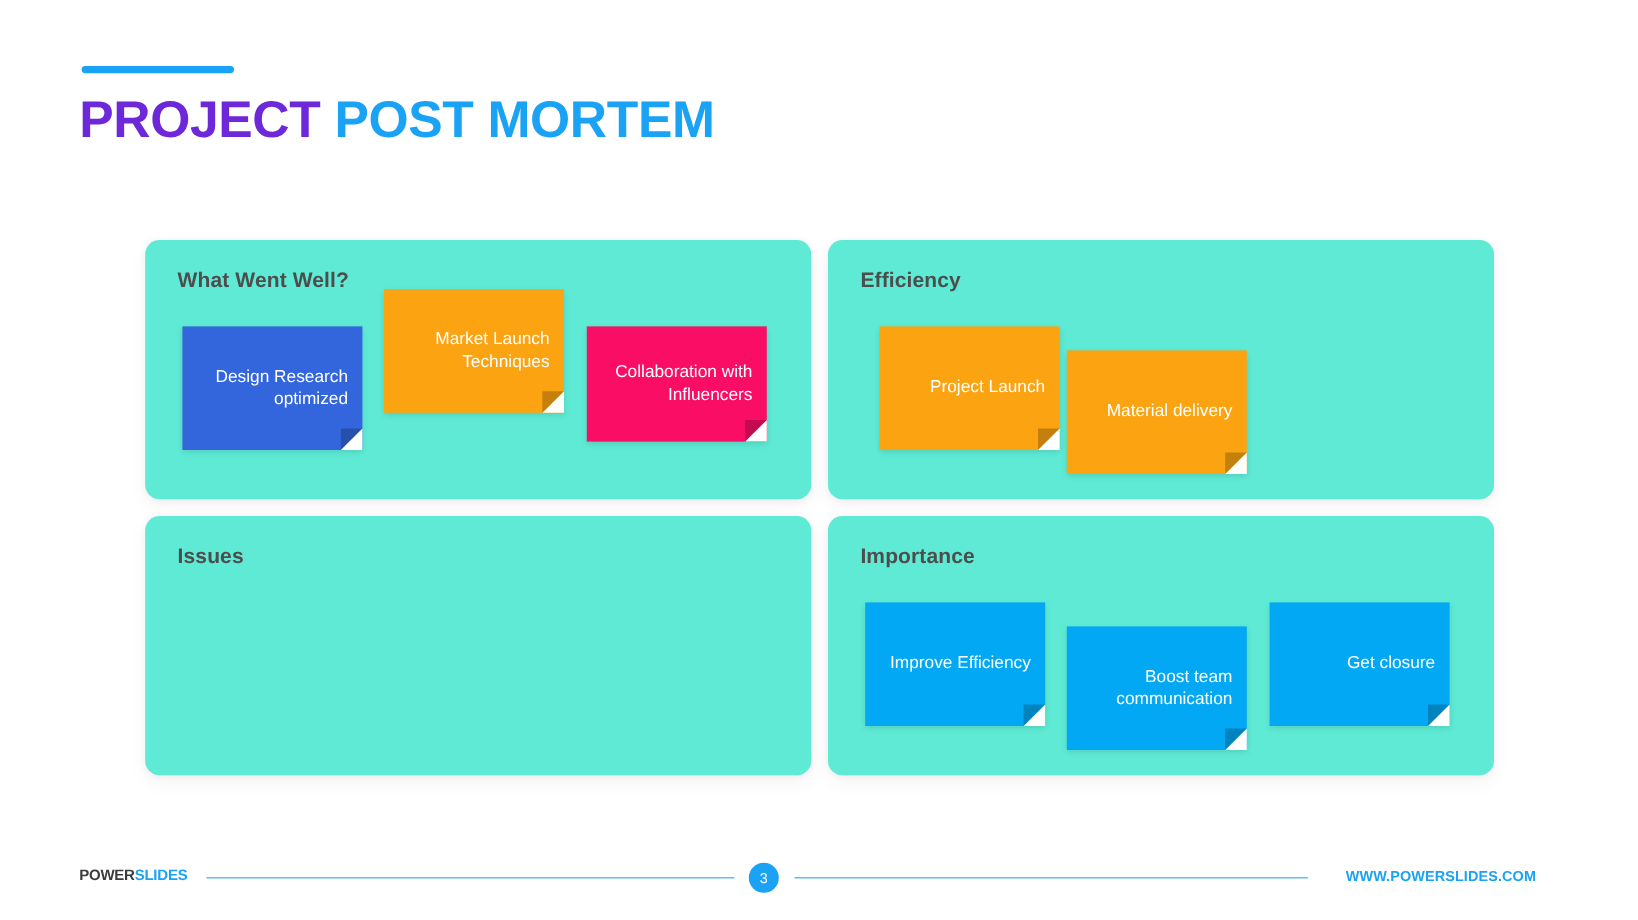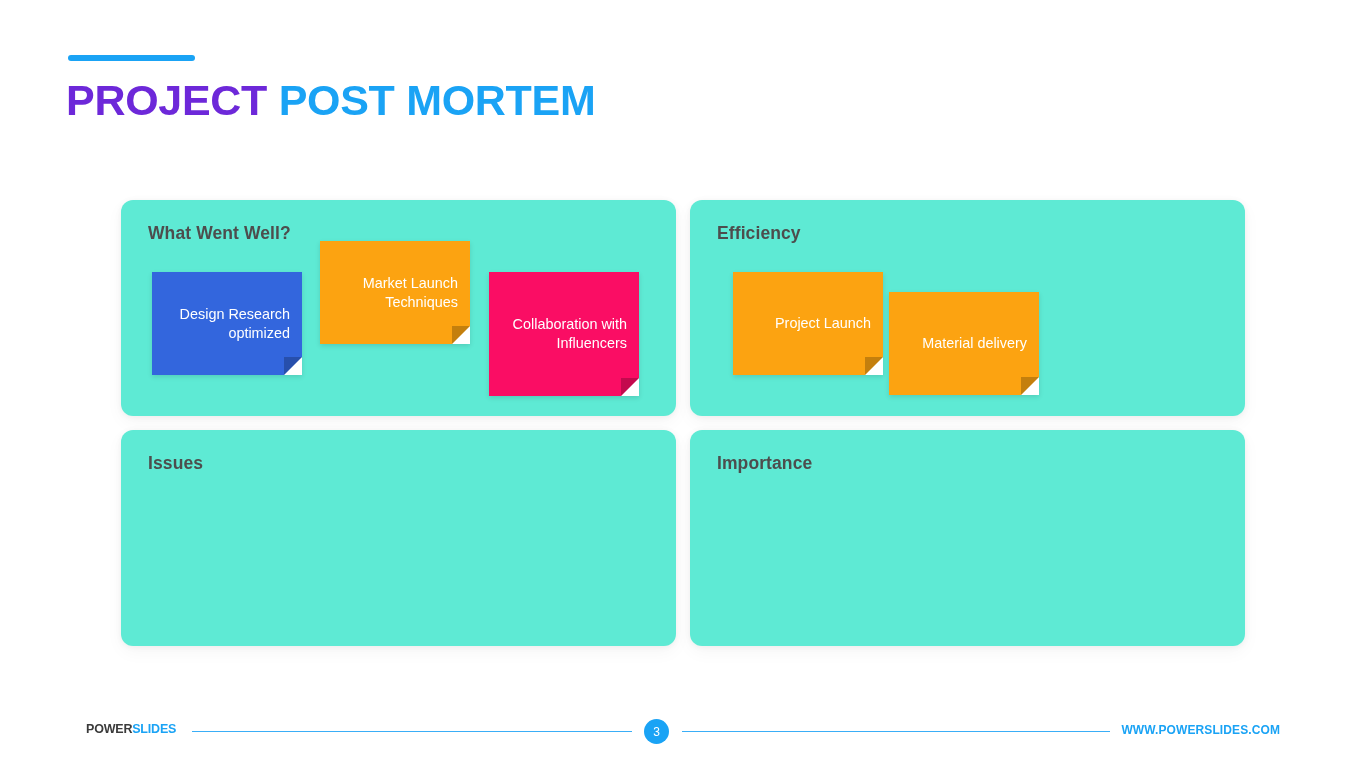--- a/index.html
+++ b/index.html
@@ -130,21 +130,20 @@
     border-color: rgba(0,0,0,0.22) transparent transparent transparent;
   }
 
   
   .footer {
     position: absolute;
     left: 0;
     right: 0;
     bottom: 24px;
     height: 24px;
-    margin-left: 20px;
   }
   .brand {
     position: absolute;
     left: 66px;
     top: 3px;
     font-size: 12.5px;
     font-weight: bold;
     letter-spacing: -0.2px;
   }
   .brand .b-dark { color: #3b3b3b; }
@@ -197,21 +196,21 @@
         <div class="panel-title">What Went Well?</div>
         <div class="notes">
           <div class="note" style="left: 0px; top: 16px; width: 150px; height: 103px; background: rgb(51, 102, 221);">
             <span class="note-text">Design Research optimized</span>
             <span class="fold"></span>
           </div>
           <div class="note" style="left: 168px; top: -15px; width: 150px; height: 103px; background: rgb(252, 163, 17);">
             <span class="note-text">Market Launch Techniques</span>
             <span class="fold"></span>
           </div>
-          <div class="note" style="left: 337px; top: 16px; width: 150px; height: 124px; background: rgb(250, 13, 100);">
+          <div class="note" style="left: 337px; top: 16px; width: 150px; height: 96px; background: rgb(250, 13, 100);">
             <span class="note-text">Collaboration with Influencers</span>
             <span class="fold"></span>
           </div>
         </div>
       </div>
       <div class="panel">
         <div class="panel-title">Efficiency</div>
         <div class="notes">
           <div class="note" style="left: 12px; top: 16px; width: 150px; height: 103px; background: rgb(252, 163, 17);">
             <span class="note-text">Project Launch</span>
@@ -221,20 +220,34 @@
             <span class="note-text">Material delivery</span>
             <span class="fold"></span>
           </div>
         </div>
       </div>
       <div class="panel">
         <div class="panel-title">Issues</div>
       </div>
       <div class="panel">
         <div class="panel-title">Importance</div>
+        <div class="notes">
+          <div class="note" style="left: 0px; top: 16px; width: 150px; height: 103px; background: rgb(2, 168, 244);">
+            <span class="note-text">Improve Efficiency</span>
+            <span class="fold"></span>
+          </div>
+          <div class="note" style="left: 168px; top: 36px; width: 150px; height: 103px; background: rgb(2, 168, 244);">
+            <span class="note-text">Boost team communication</span>
+            <span class="fold"></span>
+          </div>
+          <div class="note" style="left: 337px; top: 16px; width: 150px; height: 103px; background: rgb(2, 168, 244);">
+            <span class="note-text">Get closure</span>
+            <span class="fold"></span>
+          </div>
+        </div>
       </div>
     </div>
 
   <div class="footer">
     <div class="brand">
       <span class="b-dark">POWER</span><span class="b-accent">SLIDES</span>
     </div>
     <div class="rule rule-left"></div>
     <div class="page-badge">3</div>
     <div class="rule rule-right"></div>

